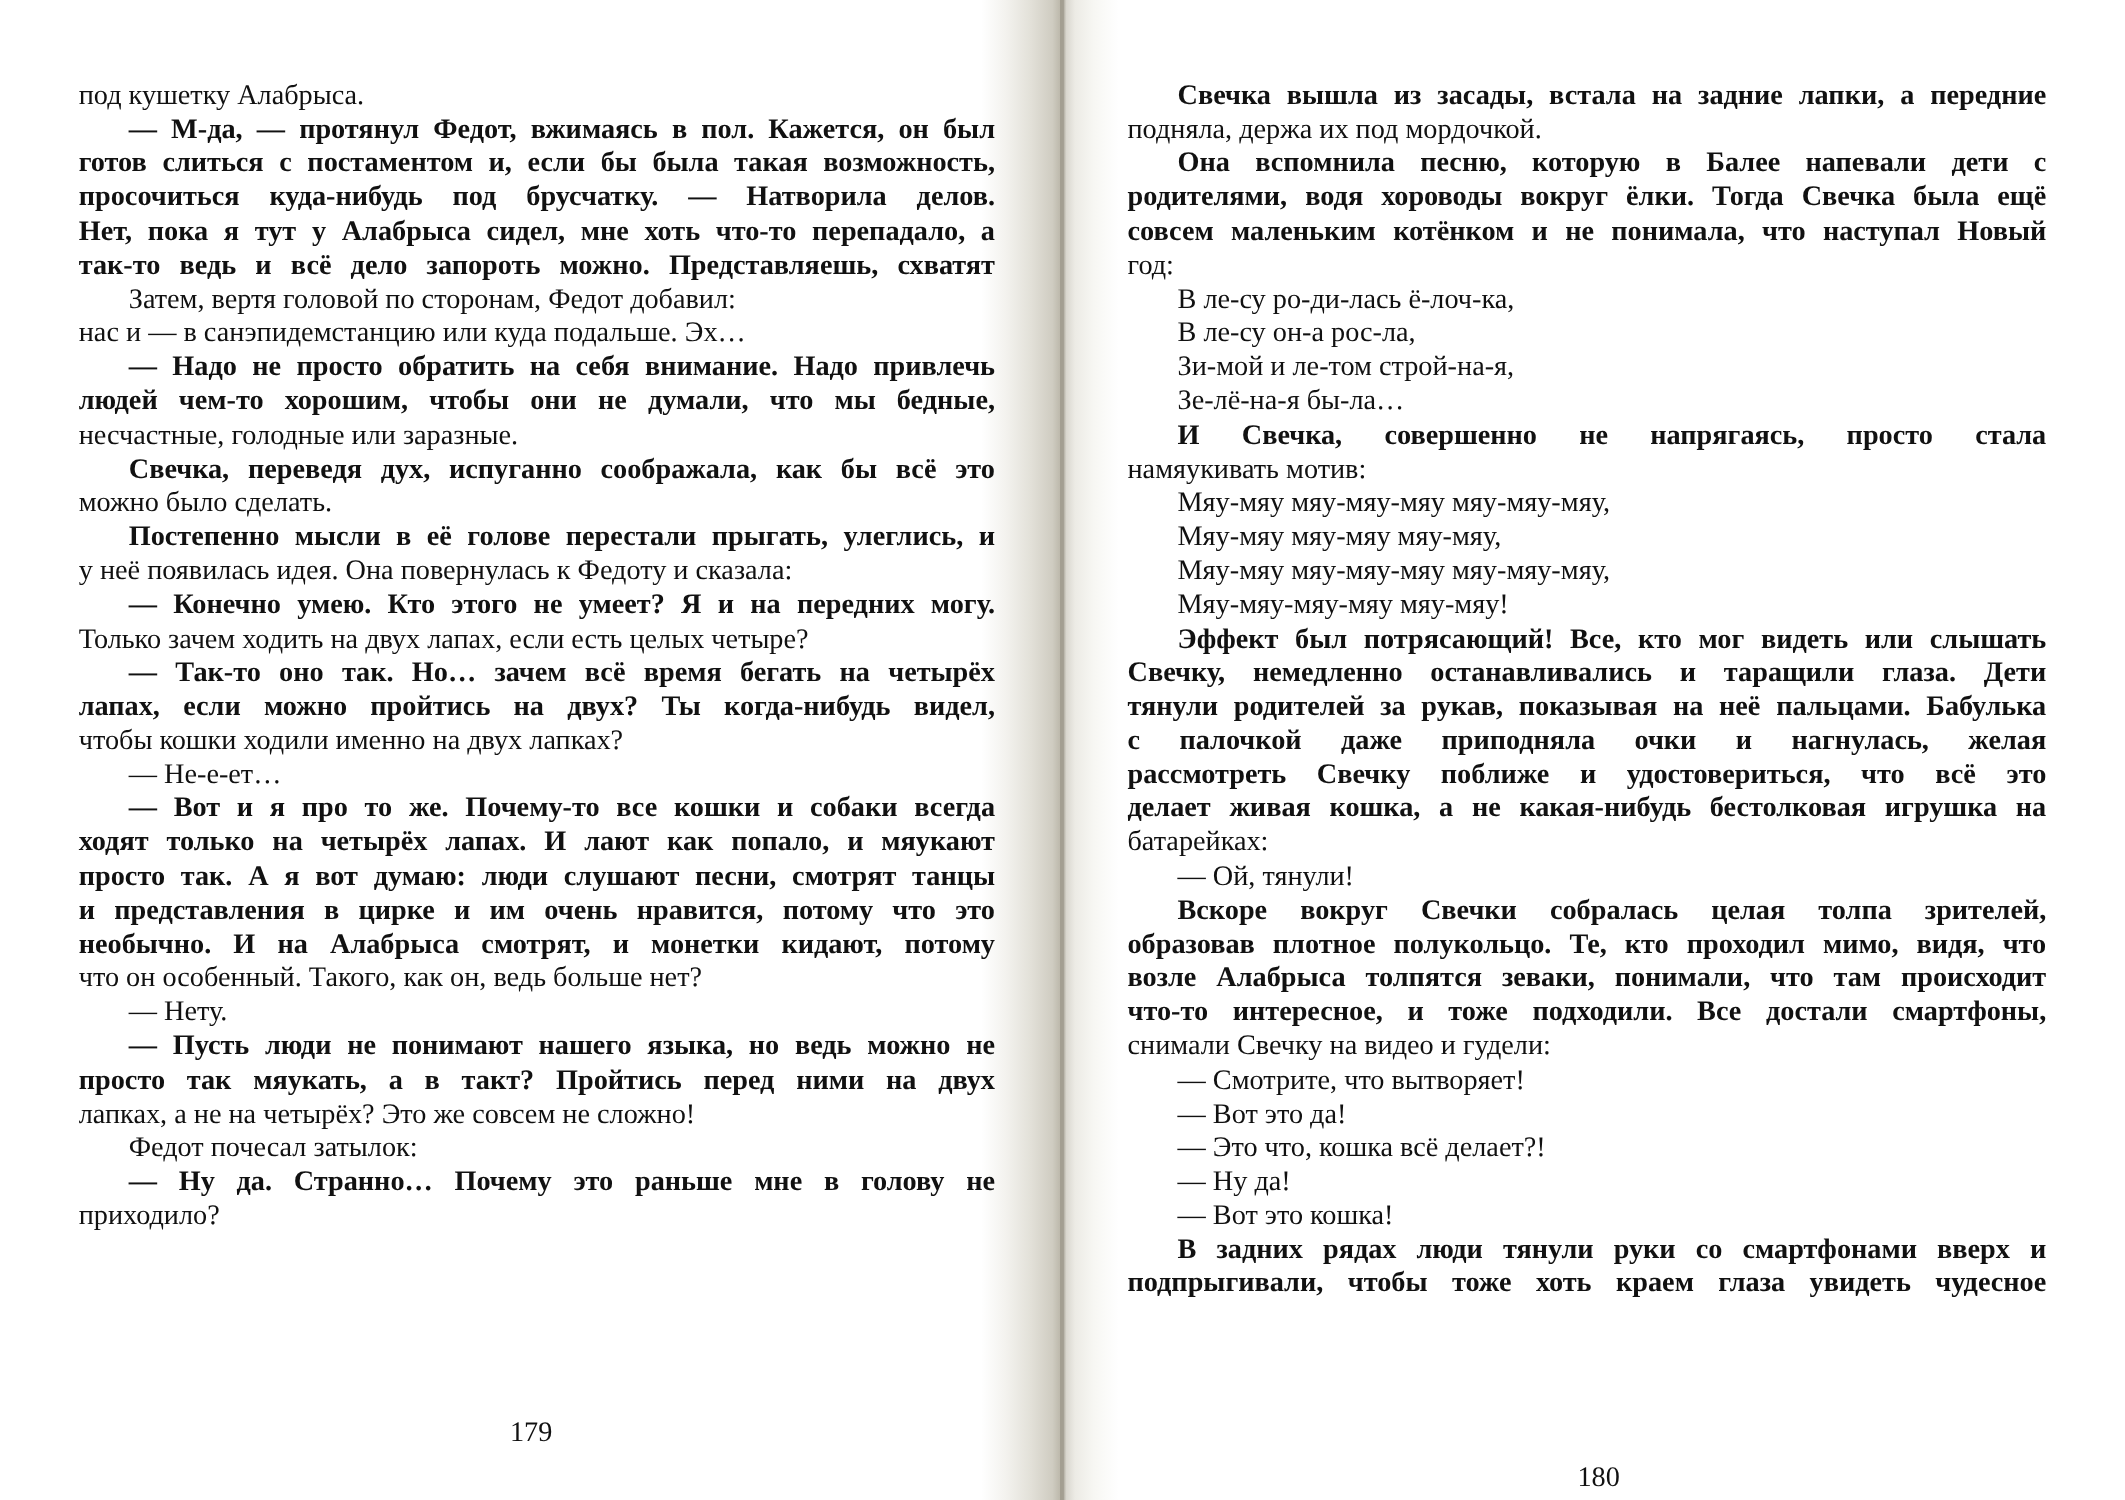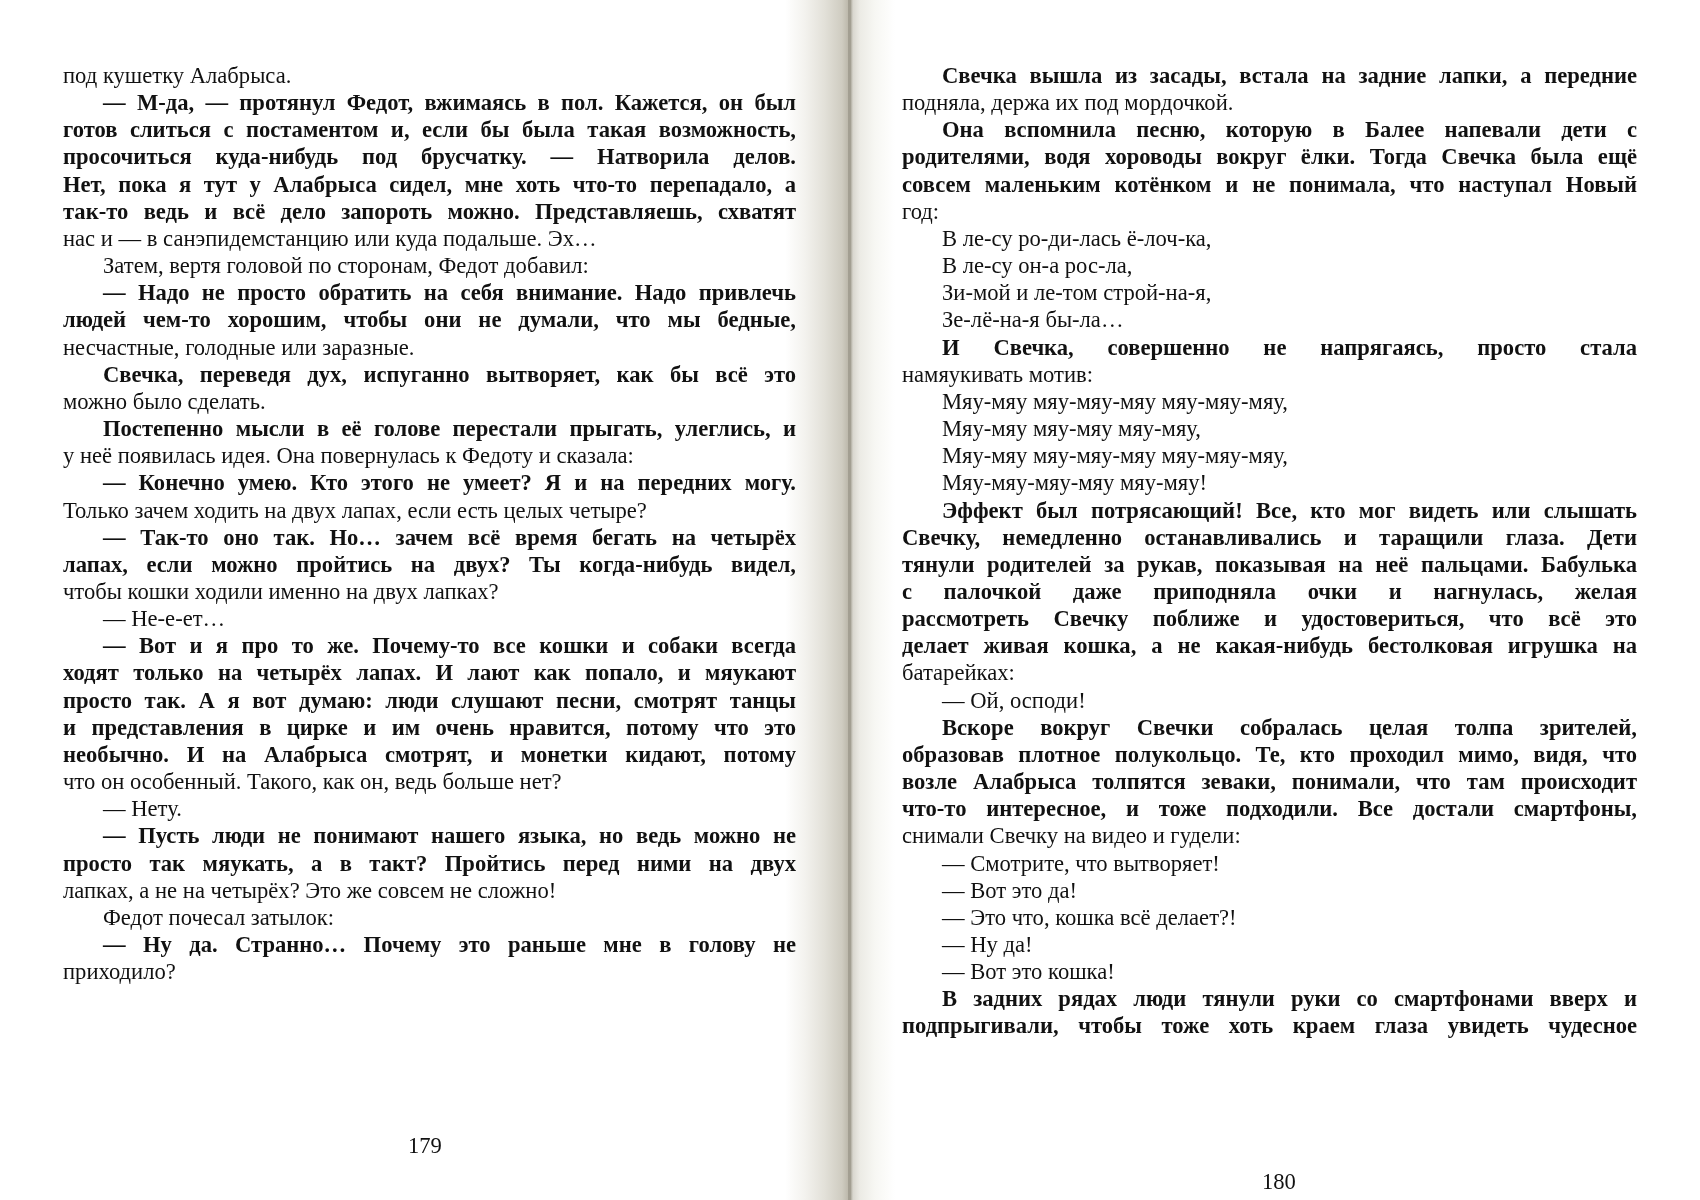--- a/index.html
+++ b/index.html
@@ -31,26 +31,26 @@
 
 <div class="spread">
   <div class="page page-left">
     <div class="text" id="left-text">
         <div class="line">под кушетку Алабрыса.</div>
         <div class="line j ind">— М-да, — протянул Федот, вжимаясь в пол. Кажется, он был</div>
         <div class="line j">готов слиться с постаментом и, если бы была такая возможность,</div>
         <div class="line j">просочиться куда-нибудь под брусчатку. — Натворила делов.</div>
         <div class="line j">Нет, пока я тут у Алабрыса сидел, мне хоть что-то перепадало, а</div>
         <div class="line j">так-то ведь и всё дело запороть можно. Представляешь, схватят</div>
+        <div class="line ind">Затем, вертя головой по сторонам, Федот добавил:</div>
         <div class="line">нас и — в санэпидемстанцию или куда подальше. Эх…</div>
-        <div class="line ind">Затем, вертя головой по сторонам, Федот добавил:</div>
         <div class="line j ind">— Надо не просто обратить на себя внимание. Надо привлечь</div>
         <div class="line j">людей чем-то хорошим, чтобы они не думали, что мы бедные,</div>
         <div class="line">несчастные, голодные или заразные.</div>
-        <div class="line j ind">Свечка, переведя дух, испуганно вытворяет, как бы всё это</div>
+        <div class="line j ind">Свечка, переведя дух, испуганно соображала, как бы всё это</div>
         <div class="line">можно было сделать.</div>
         <div class="line j ind">Постепенно мысли в её голове перестали прыгать, улеглись, и</div>
         <div class="line">у неё появилась идея. Она повернулась к Федоту и сказала:</div>
         <div class="line j ind">— Конечно умею. Кто этого не умеет? Я и на передних могу.</div>
         <div class="line">Только зачем ходить на двух лапах, если есть целых четыре?</div>
         <div class="line j ind">— Так-то оно так. Но… зачем всё время бегать на четырёх</div>
         <div class="line j">лапах, если можно пройтись на двух? Ты когда-нибудь видел,</div>
         <div class="line">чтобы кошки ходили именно на двух лапках?</div>
         <div class="line ind">— Не-е-ет…</div>
         <div class="line j ind">— Вот и я про то же. Почему-то все кошки и собаки всегда</div>
@@ -87,21 +87,21 @@
         <div class="line ind">Мяу-мяу мяу-мяу мяу-мяу,</div>
         <div class="line ind">Мяу-мяу мяу-мяу-мяу мяу-мяу-мяу,</div>
         <div class="line ind">Мяу-мяу-мяу-мяу мяу-мяу!</div>
         <div class="line j ind">Эффект был потрясающий! Все, кто мог видеть или слышать</div>
         <div class="line j">Свечку, немедленно останавливались и таращили глаза. Дети</div>
         <div class="line j">тянули родителей за рукав, показывая на неё пальцами. Бабулька</div>
         <div class="line j">с палочкой даже приподняла очки и нагнулась, желая</div>
         <div class="line j">рассмотреть Свечку поближе и удостовериться, что всё это</div>
         <div class="line j">делает живая кошка, а не какая-нибудь бестолковая игрушка на</div>
         <div class="line">батарейках:</div>
-        <div class="line ind">— Ой, осподи!</div>
+        <div class="line ind">— Ой, тянули!</div>
         <div class="line j ind">Вскоре вокруг Свечки собралась целая толпа зрителей,</div>
         <div class="line j">образовав плотное полукольцо. Те, кто проходил мимо, видя, что</div>
         <div class="line j">возле Алабрыса толпятся зеваки, понимали, что там происходит</div>
         <div class="line j">что-то интересное, и тоже подходили. Все достали смартфоны,</div>
         <div class="line">снимали Свечку на видео и гудели:</div>
         <div class="line ind">— Смотрите, что вытворяет!</div>
         <div class="line ind">— Вот это да!</div>
         <div class="line ind">— Это что, кошка всё делает?!</div>
         <div class="line ind">— Ну да!</div>
         <div class="line ind">— Вот это кошка!</div>

